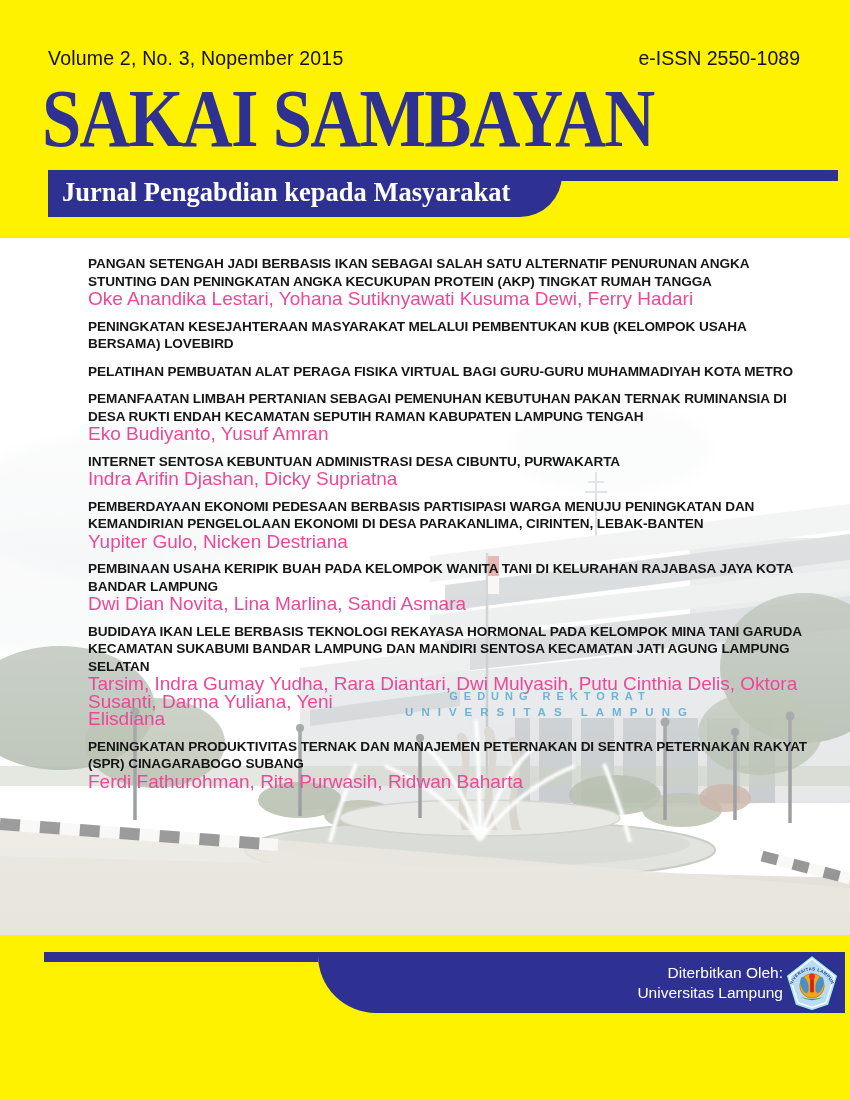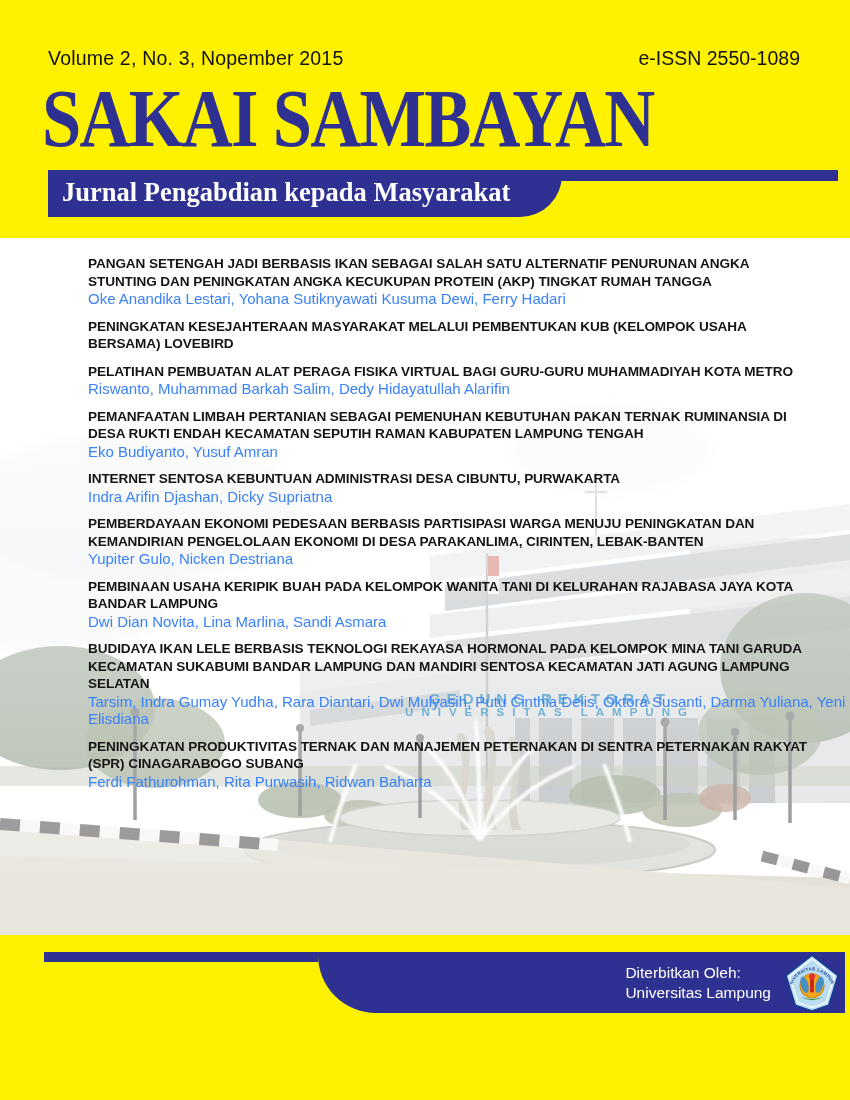--- a/index.html
+++ b/index.html
@@ -31,44 +31,44 @@
   }
   .banner-line{left:560px;top:170px;width:278px;height:11px;background:#2E3192;}
 
   
   .photo{left:0;top:238px;width:850px;height:697px;background:#ffffff;}
   .photo svg{display:block;}
   .bld-text{
     left:400px;width:300px;text-align:center;font-weight:bold;color:#58a6d3;
     opacity:.82;white-space:nowrap;z-index:1;
   }
-  .bld-text.l1{top:690px;font-size:15px;letter-spacing:6px;}
+  .bld-text.l1{top:690px;font-size:11px;letter-spacing:6px;}
   .bld-text.l2{top:706px;font-size:11.5px;letter-spacing:8px;}
 
   
   .articles{left:48px;top:255px;width:762px;z-index:2;margin-left:40px;}
   .article{margin-bottom:10px;}
   .article-title{
     font-weight:bold;font-size:13.6px;line-height:17.5px;color:#151515;
     letter-spacing:-.1px;white-space:pre-line;
   }
   .article-authors{
-    font-size:15px;line-height:17.5px;color:#3b82f6;white-space:pre-line;
+    font-size:19px;line-height:17.5px;color:#ec4899;white-space:pre-line;
   }
 
   
   .footer-line{left:44px;top:952px;width:274px;height:10px;background:#2E3192;}
   .footer-bar{
     left:318px;top:952px;width:527px;height:61px;background:#2E3192;
     border-bottom-left-radius:58px;display:flex;align-items:center;
     justify-content:flex-end;
   }
   .footer-text{
-    color:#ffffff;font-size:15.5px;line-height:19.5px;
-    margin-right:12px;white-space:nowrap;
+    text-align:right;color:#ffffff;font-size:15.5px;line-height:19.5px;
+    margin-right:0;white-space:nowrap;
   }
   .logo{width:58px;height:58px;margin-right:4px;flex:0 0 auto;}
 </style>
 </head>
 <body>
 
 <div class="abs band-top"></div>
 
 <div class="abs band-bottom"></div>
 
@@ -192,21 +192,20 @@
     <div class="article-title">PANGAN SETENGAH JADI BERBASIS IKAN SEBAGAI SALAH SATU ALTERNATIF PENURUNAN ANGKA
 STUNTING DAN PENINGKATAN ANGKA KECUKUPAN PROTEIN (AKP) TINGKAT RUMAH TANGGA</div>
     <div class="article-authors">Oke Anandika Lestari, Yohana Sutiknyawati Kusuma Dewi, Ferry Hadari</div>
   </div>
   <div class="article">
     <div class="article-title">PENINGKATAN KESEJAHTERAAN MASYARAKAT MELALUI PEMBENTUKAN KUB (KELOMPOK USAHA
 BERSAMA) LOVEBIRD</div>
   </div>
   <div class="article">
     <div class="article-title">PELATIHAN PEMBUATAN ALAT PERAGA FISIKA VIRTUAL BAGI GURU-GURU MUHAMMADIYAH KOTA METRO</div>
-    <div class="article-authors">Riswanto, Muhammad Barkah Salim, Dedy Hidayatullah Alarifin</div>
   </div>
   <div class="article">
     <div class="article-title">PEMANFAATAN LIMBAH PERTANIAN SEBAGAI PEMENUHAN KEBUTUHAN PAKAN TERNAK RUMINANSIA DI
 DESA RUKTI ENDAH KECAMATAN SEPUTIH RAMAN KABUPATEN LAMPUNG TENGAH</div>
     <div class="article-authors">Eko Budiyanto, Yusuf Amran</div>
   </div>
   <div class="article">
     <div class="article-title">INTERNET SENTOSA KEBUNTUAN ADMINISTRASI DESA CIBUNTU, PURWAKARTA</div>
     <div class="article-authors">Indra Arifin Djashan, Dicky Supriatna</div>
   </div>

